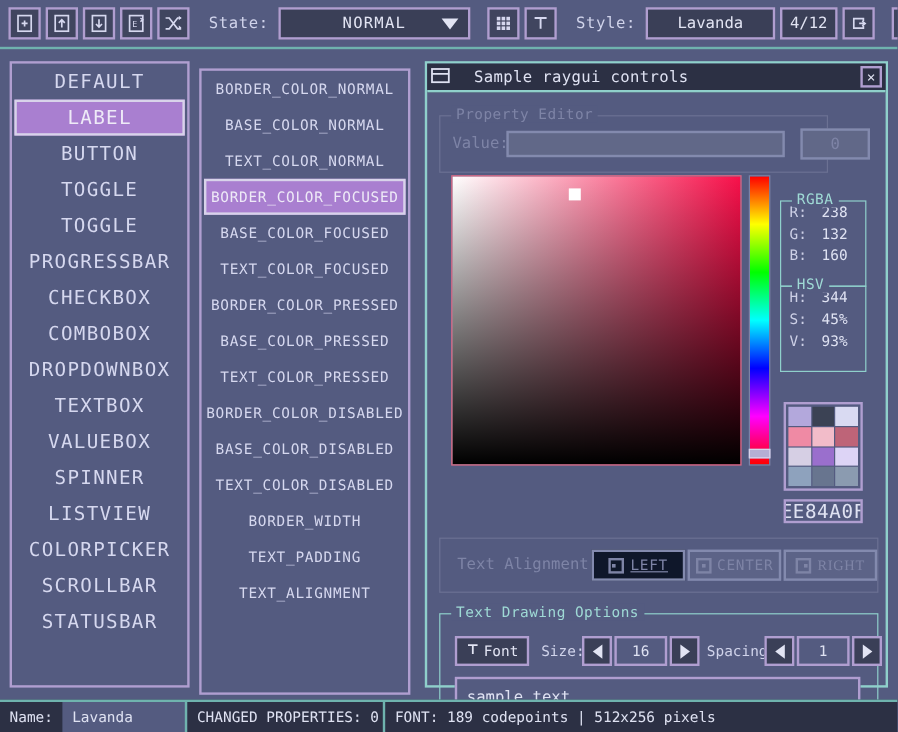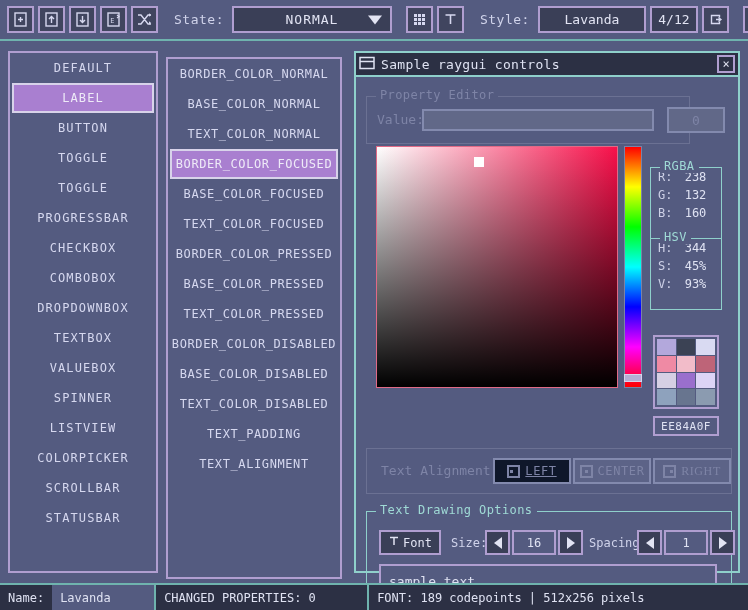--- a/index.html
+++ b/index.html
@@ -70,21 +70,21 @@
     position: absolute;
     background: #545b80;
     border: 2px solid #b09ed0;
   }
   #controls-list { left: 8px; top: 51px; width: 150px; height: 522px; }
   #props-list    { left: 166px; top: 57px; width: 176px; height: 522px; }
 
   .list-item {
     height: 30px; line-height: 30px;
     text-align: center;
-    color: #d6d8ef; font-size: 12px; letter-spacing: 1.1px;
+    color: #d6d8ef; font-size: 16px; letter-spacing: 1.1px;
     cursor: pointer; margin: 0 2px;
     white-space: nowrap; overflow: hidden;
   }
   .list-item.selected {
     background: #a97fd0; border: 2px solid #d8d3ea;
     color: #eeeaf7; line-height: 26px;
   }
   #props-list .list-item { font-size: 12px; letter-spacing: .6px; }
 
   
@@ -93,21 +93,21 @@
     background: #545b80;
     border: 2px solid #8fd0cb;
   }
   #win-titlebar {
     height: 24px; background: #2c3044;
     border-bottom: 2px solid #8fd0cb;
     display: flex; align-items: center; padding: 0 3px;
     position: relative;
   }
   #win-title {
-    color: #dfe2f2; font-size: 13px; margin-left: 6px; letter-spacing: .3px;
+    color: #dfe2f2; font-size: 13px; margin-left: 20px; letter-spacing: .3px;
   }
   #win-close {
     position: absolute; right: 3px; top: 2px;
     width: 18px; height: 18px;
     border: 2px solid #b09ed0; background: #2c3044;
     color: #e2e4f3; font-size: 12px; line-height: 14px; text-align: center;
     cursor: pointer;
   }
 
   
@@ -184,21 +184,21 @@
     display: grid;
     grid-template-columns: repeat(3, 1fr);
     grid-template-rows: repeat(4, 1fr);
     gap: 1px; padding: 2px; background: #545b80;
   }
   .swatch { width: 100%; height: 100%; cursor: pointer; }
 
   #hex-box {
     position: absolute; left: 297px; top: 363px; width: 66px; height: 20px;
     border: 2px solid #b09ed0; background: #545b80;
-    color: #dfe2f2; font-size: 11px; letter-spacing: .5px;
+    color: #dfe2f2; font-size: 16px; letter-spacing: .5px;
     display: flex; align-items: center; justify-content: center;
     overflow: hidden; white-space: nowrap; text-align: center;
   }
 
   
   #align-group { left: 10px; top: 395px; width: 366px; height: 46px; }
   #align-label { position: absolute; left: 14px; top: 14px; color: #7e84a6; font-size: 13px; }
   .align-btn {
     position: absolute; top: 9px; height: 26px; width: 78px;
     background: #5c6387; border: 2px solid #838aae;
@@ -271,21 +271,21 @@
   .sb-cell {
     display: flex; align-items: center; padding: 0 8px;
     color: #dfe2f2; font-size: 12px; white-space: nowrap;
     border-right: 2px solid #6fb3ae;
   }
   #sb-name-val {
     background: #545b80; border-right: 2px solid #6fb3ae;
     display: flex; align-items: center; padding: 0 8px;
     color: #dfe2f2; font-size: 12px; width: 104px;
   }
-  #sb-changed { width: 213px; }
+  #sb-changed { width: 165px; }
   #sb-font { border-right: none; }
 </style>
 </head>
 <body>
 
 <div id="app">
 
   <div id="toolbar">
 
     <div class="tb-group">
@@ -408,20 +408,21 @@
       <div class="list-item"><span>TEXT_COLOR_NORMAL</span></div>
       <div class="list-item selected"><span>BORDER_COLOR_FOCUSED</span></div>
       <div class="list-item"><span>BASE_COLOR_FOCUSED</span></div>
       <div class="list-item"><span>TEXT_COLOR_FOCUSED</span></div>
       <div class="list-item"><span>BORDER_COLOR_PRESSED</span></div>
       <div class="list-item"><span>BASE_COLOR_PRESSED</span></div>
       <div class="list-item"><span>TEXT_COLOR_PRESSED</span></div>
       <div class="list-item"><span>BORDER_COLOR_DISABLED</span></div>
       <div class="list-item"><span>BASE_COLOR_DISABLED</span></div>
       <div class="list-item"><span>TEXT_COLOR_DISABLED</span></div>
+      <div class="list-item"><span>BORDER_WIDTH</span></div>
       <div class="list-item"><span>TEXT_PADDING</span></div>
       <div class="list-item"><span>TEXT_ALIGNMENT</span></div>
     </div>
 
   <div id="sample-window">
 
     <div id="win-titlebar">
       <span>
         <svg width="16" height="14" viewBox="0 0 16 14">
             <rect x="1" y="1.5" width="14" height="11" fill="none" stroke="#dfe2f2" stroke-width="1.5"></rect>

